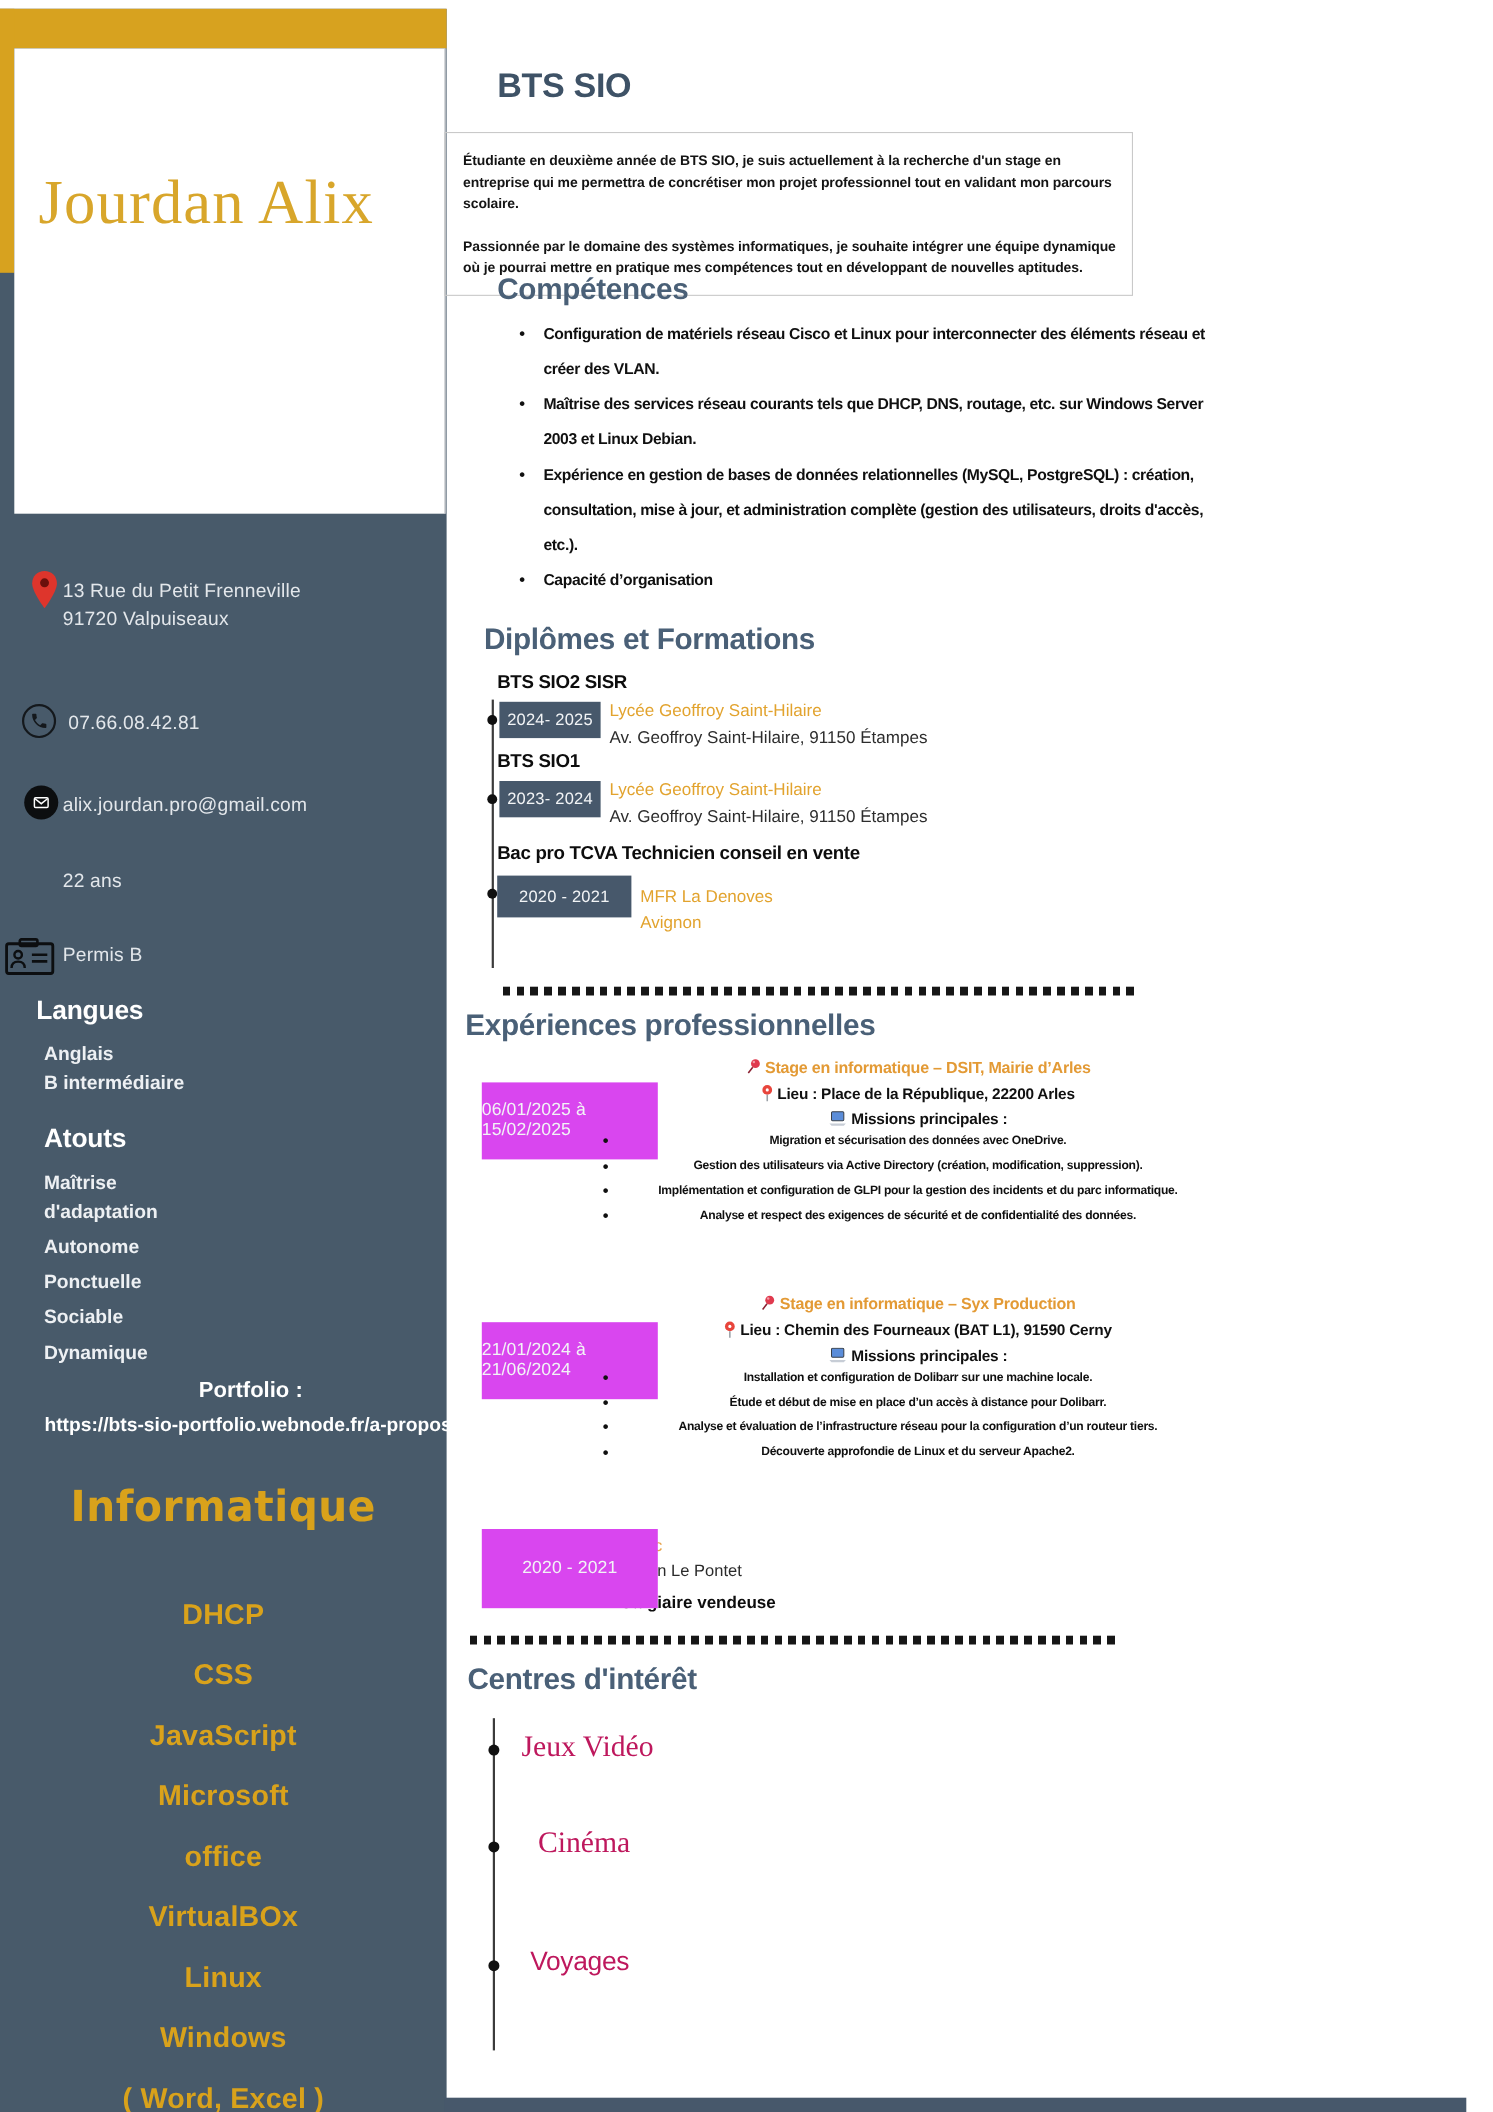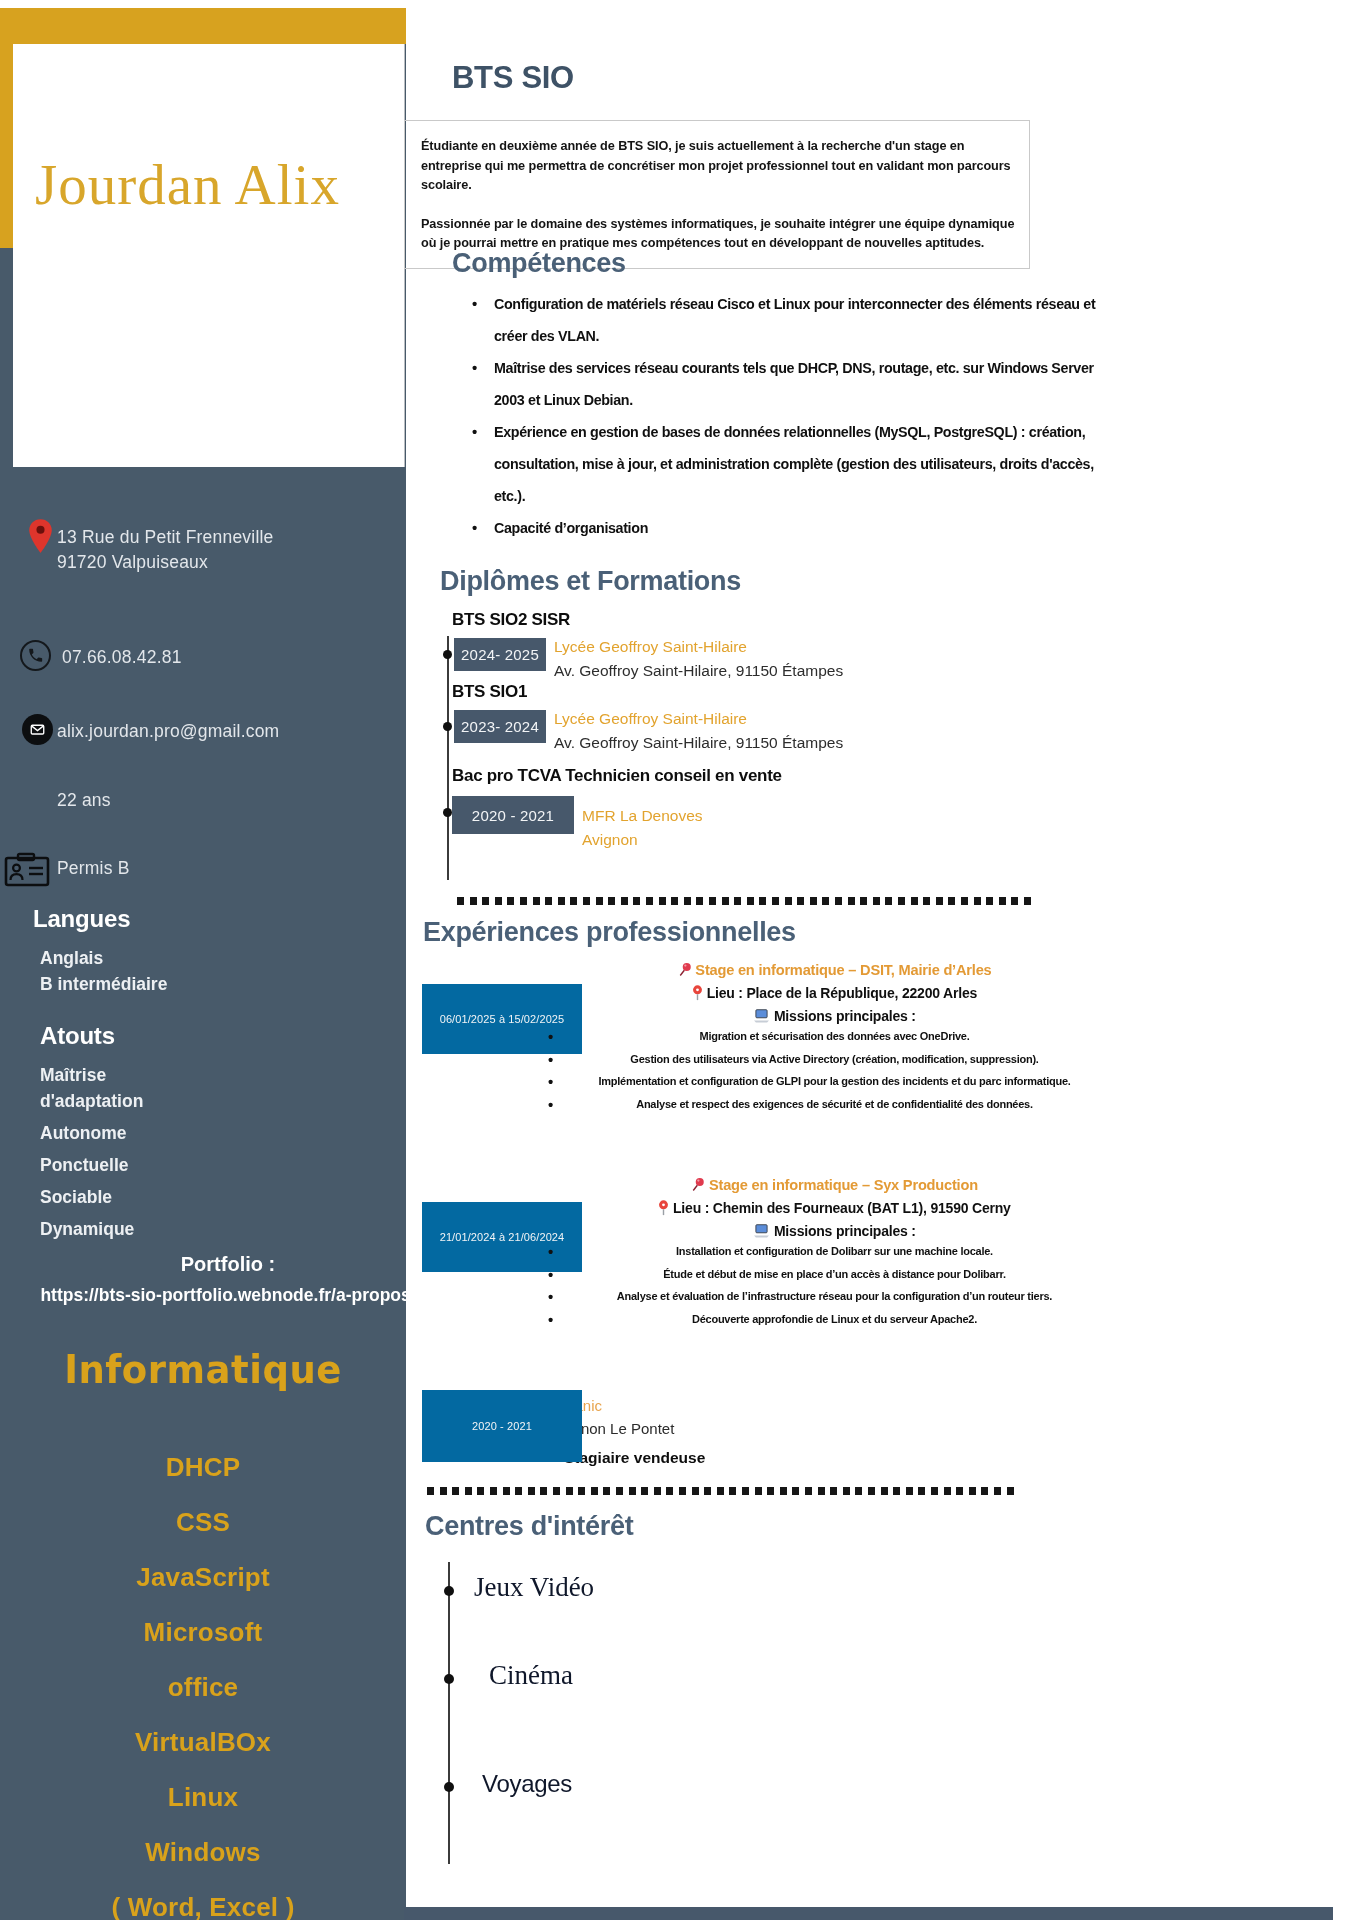--- a/index.html
+++ b/index.html
@@ -55,37 +55,37 @@
              white-space:nowrap;}
   .period-badge{position:absolute;background:#47586B;color:#F2F4F6;display:flex;align-items:center;
                 justify-content:center;font-size:15px;letter-spacing:.2px;}
   .school{position:absolute;font-size:15.5px;line-height:24px;white-space:nowrap;}
   .school .org{color:#E2A32E;}
   .school .addr{color:#2d2d2d;}
   .dotted-sep{position:absolute;height:8px;
               background:repeating-linear-gradient(90deg,#161616 0 7px,transparent 7px 12.6px);}
   
   .exp{position:absolute;left:404px;width:730px;}
-  .exp-badge{position:absolute;left:18px;background:#0369a1;color:#F2F4F6;display:flex;
-             align-items:center;justify-content:center;font-size:11px;letter-spacing:.1px;}
+  .exp-badge{position:absolute;left:34px;background:#d946ef;color:#F2F4F6;display:flex;
+             align-items:center;justify-content:center;font-size:16px;letter-spacing:.1px;}
   .exp-body{margin-left:148px;width:565px;text-align:center;}
   .exp-title{font-size:14.6px;font-weight:bold;color:#E39A35;letter-spacing:-.2px;}
   .exp-line{font-size:14px;font-weight:bold;color:#101010;margin-top:7px;letter-spacing:-.2px;}
   .exp-missions{list-style:none;margin:2px 0 0 0;padding:0;}
   .exp-missions li{position:relative;font-size:11px;font-weight:bold;color:#101010;
                    line-height:21.5px;margin-top:1px;letter-spacing:-.25px;}
   .exp-missions li::before{content:"•";position:absolute;left:-4px;top:0;font-size:15px;}
   .exp3-org{font-size:15px;line-height:23px;text-align:left;}
   .exp3-org .org{color:#E8A44D;}
   .exp3-org .city{color:#2b2b2b;}
   .exp3-role{font-size:15.5px;font-weight:bold;color:#0d0d0d;margin-top:9px;padding-left:12px;
              text-align:left;}
   
   .interests{position:absolute;left:404px;top:1552px;width:500px;height:320px;}
-  .interest-label{position:absolute;color:#0f172a;}
+  .interest-label{position:absolute;color:#be185d;}
   .serif-label{font-family:"Liberation Serif",serif;font-size:27px;}
   .sans-label{font-size:24px;letter-spacing:-.3px;}
   .bottombar{position:absolute;left:404px;top:1907px;width:929px;height:13px;background:#47586B;}
   .svgi{display:block;}
 </style>
 </head>
 <body>
 
 <div class="page">
 

